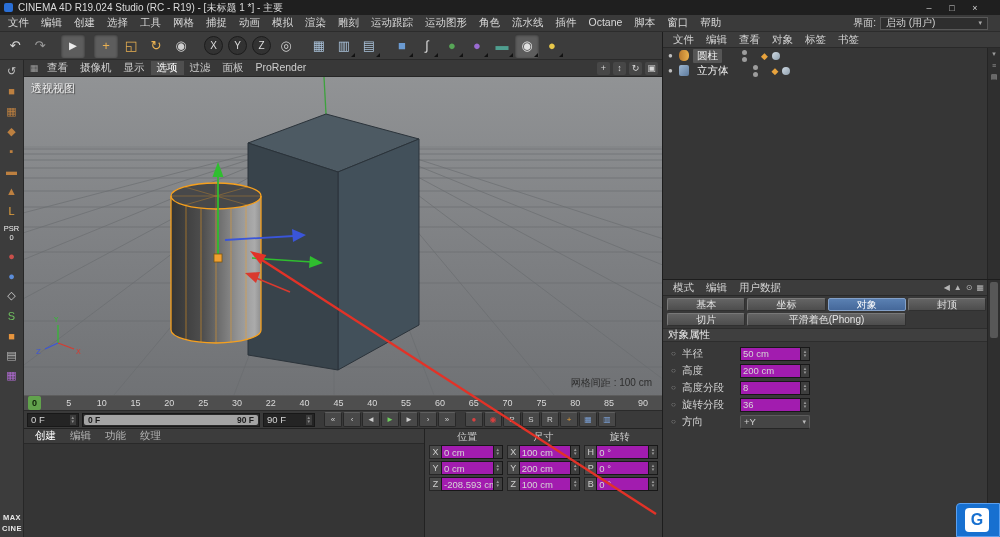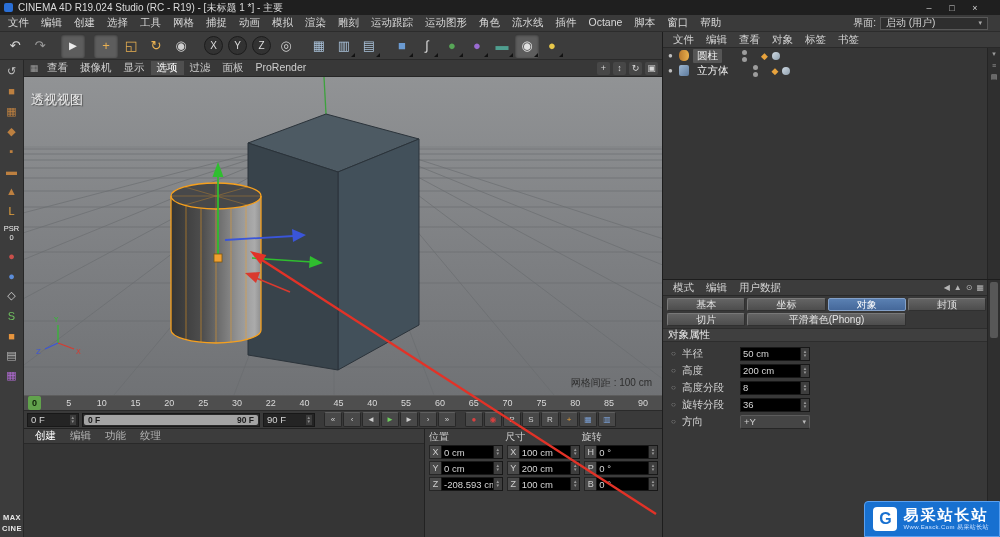--- a/index.html
+++ b/index.html
@@ -37,21 +37,21 @@
   
   .vp-menu{height:17px;background:#383838;border-bottom:1px solid #262626;display:flex;align-items:center;font-size:10.5px;padding-left:3px}
   .vp-menu .lead{width:14px;text-align:center;color:#9a9a9a;font-size:9px}
   .vp-menu .vm{padding:0 6px;color:#cfcfcf;white-space:nowrap}
   .vp-menu .vm.active{background:#4f4f4f;color:#fff}
   .vp-corner{margin-left:auto;display:flex;gap:3px;padding-right:4px}
   .vc{width:13px;height:13px;font-size:9px;display:flex;align-items:center;justify-content:center;color:#d6d6d6;background:#474747;border-radius:2px}
   
   .vp-canvas{height:318px;position:relative;overflow:hidden;background:#7e8083}
   svg.scene{position:absolute;inset:0;width:100%;height:100%}
-  .view-label{position:absolute;top:14px;left:7px;font-size:13px;color:#ededed;text-shadow:1px 1px 1px #4a4a4a}
+  .view-label{position:absolute;top:4px;left:7px;font-size:11px;color:#ededed;text-shadow:1px 1px 1px #4a4a4a}
   .grid-label{position:absolute;right:10px;bottom:5px;font-size:10px;color:#2e2e2e}
   
   .ruler{height:16px;background:#4e4e4e;border-top:1px solid #5d5d5d;border-bottom:1px solid #2a2a2a;display:flex;justify-content:space-between;align-items:center;padding:0 14px 0 4px;font-size:9px;color:#dadada}
   .ruler .tk{min-width:8px;text-align:center;line-height:14px}
   .ruler .tk:first-child{background:#61a24c;color:#0f2309;border-radius:2px;padding:0 4px;font-weight:bold}
   
   .anim{height:18px;background:#3a3a3a;border-bottom:1px solid #232323;display:flex;align-items:center;gap:3px;padding:0 3px;font-size:9.5px}
   .frame-input{width:52px;height:14px;background:#242424;border:1px solid #181818;display:flex;align-items:center;padding:0 2px 0 3px;color:#d6d6d6;flex:none}
   .spin{margin-left:auto;display:flex;flex-direction:column;align-items:center;font-size:4.5px;color:#8f8f8f;line-height:4px;background:#3c3c3c;padding:1px 1px}
   .slider{flex:none;width:178px;height:14px;background:#2a2a2a;border:1px solid #181818;display:flex;align-items:center;padding:1px}
@@ -60,25 +60,25 @@
   .grp{display:flex;gap:1px;margin-left:6px}
   
   .bottom{height:108px;display:flex;background:#333;min-width:0}
   .mat{width:401px;border-right:1px solid #222;display:flex;flex-direction:column;flex:none}
   .mat-tabs{height:15px;background:#3c3c3c;border-bottom:1px solid #292929;display:flex;align-items:center;font-size:10.5px;padding-left:4px}
   .mat-tabs .mt{padding:0 7px;color:#b5b5b5}
   .mat-tabs .mt.active{color:#fff}
   .mat-body{flex:1;background:#353535}
   .coord{flex:1;background:#3c3c3c;display:flex;flex-direction:column;padding:1px 4px 0 4px;min-width:0}
   .coord-head{display:flex;height:13px;align-items:center;color:#d0d0d0}
-  .coord-head span{flex:1;font-size:10px}
+  .coord-head span{flex:1;text-align:center;font-size:10px}
   .coord-row{display:flex;gap:4px;margin-top:2px}
   .cfield{flex:1;display:flex;height:14px;min-width:0}
   .cl{width:12px;background:#4a4a4a;color:#cfcfcf;font-size:9px;display:flex;align-items:center;justify-content:center;border:1px solid #262626;border-right:none;flex:none}
-  .cv{flex:1;background:#000000;border:1px solid #181818;display:flex;align-items:center;padding:0 2px;color:#d6d6d6;font-size:9.5px;white-space:nowrap;overflow:hidden}
+  .cv{flex:1;background:#a21caf;border:1px solid #181818;display:flex;align-items:center;padding:0 2px;color:#d6d6d6;font-size:9.5px;white-space:nowrap;overflow:hidden}
   .spin2{width:9px;background:#3e3e3e;border:1px solid #181818;border-left:none;display:flex;flex-direction:column;align-items:center;justify-content:center;font-size:4.5px;color:#999;line-height:4px;flex:none}
   .coord-foot{display:flex;gap:4px;margin-top:3px}
   .dropdown{flex:1;height:15px;background:#454545;border:1px solid #5c5c5c;border-bottom-color:#262626;display:flex;align-items:center;padding:0 4px;font-size:9.5px;color:#d6d6d6;border-radius:2px;white-space:nowrap;overflow:hidden}
   .dropdown .arr{margin-left:auto;font-size:7px;color:#bbb}
   .apply-btn{flex:0 0 62px;height:15px;background:#525252;border:1px solid #6d6d6d;border-bottom-color:#262626;color:#ddd;display:flex;align-items:center;justify-content:center;font-size:10px;border-radius:2px}
   
   .right-panel{width:338px;background:#373737;border-left:1px solid #1d1d1d;display:flex;flex-direction:column;flex:none}
   .pmenu{height:16px;background:#3c3c3c;border-bottom:1px solid #292929;display:flex;align-items:center;font-size:10.5px;padding-left:4px}
   .pmenu .mi{padding:0 6px;color:#d4d4d4;white-space:nowrap}
   .pmenu .icons{margin-left:auto;display:flex;gap:4px;padding-right:16px;font-size:8px;color:#b5b5b5}
@@ -603,17 +603,13 @@
 
 <svg class="overlay-arrow" viewBox="0 0 1000 537">
   <g>
     <line x1="656" y1="514" x2="262" y2="260" stroke="#e23227" stroke-width="2.4"></line>
     <polygon points="250,251 260.4,264.3 266.4,255.1" fill="#e23227"></polygon>
   </g>
 </svg>
 
 <div class="watermark">
   <span class="wm-logo">G</span>
-  <span class="wm-text">
-    <span class="wm-title">易采站长站</span>
-    <span class="wm-sub">Www.Easck.Com 易采站长站</span>
-  </span>
 </div>
 
 </body></html>

